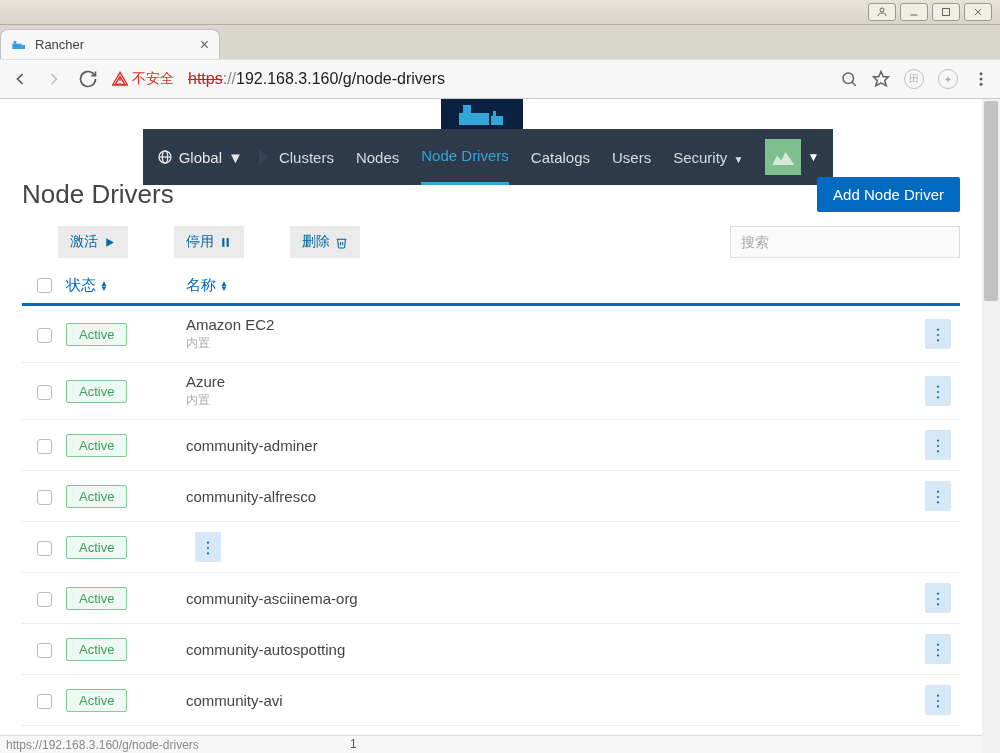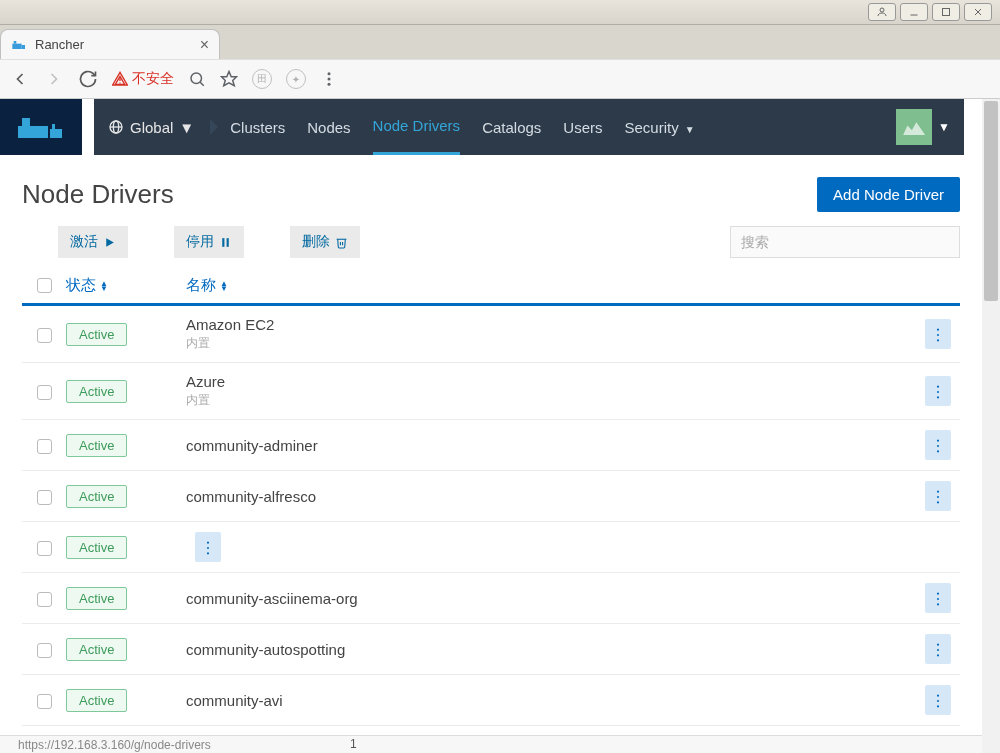--- a/index.html
+++ b/index.html
@@ -30,25 +30,25 @@
 .circle-ico { width:20px; height:20px; border-radius:50%; border:1px solid #c0c0c0; display:flex; align-items:center; justify-content:center; color:#b0b0b0; font-size:10px; cursor:pointer;}
 
 
 .viewport { position:absolute; top:99px; left:0; right:0; bottom:0; background:#fff; overflow:hidden; }
 .viewport-inner { position:absolute; left:0; top:0; right:18px; bottom:18px; overflow:hidden; padding:0; }
 
 
 .vscroll { position:absolute; right:0; top:0; bottom:18px; width:18px; background:#f1f1f1; }
 .vscroll-thumb { position:absolute; left:2px; right:2px; top:2px; height:200px; background:#c2c2c2; border-radius:2px; }
 .hscroll-corner { position:absolute; right:0; bottom:0; width:18px; height:18px; background:#f1f1f1; }
-.status-bar { position:absolute; left:0; bottom:0; right:18px; height:18px; background:#f7f7f7; color:#888; font-size:12px; padding-left:18px; display:flex; align-items:center; border-top:1px solid #ddd;}
+.status-bar { position:absolute; left:0; bottom:0; right:18px; height:18px; background:#f7f7f7; color:#888; font-size:12px; padding-left:6px; display:flex; align-items:center; border-top:1px solid #ddd;}
 .status-num { position:absolute; left:350px; bottom:0; font-size:12px; color:#555; line-height:18px;}
 
 
-.rancher-hdr { height:56px; background:#fff; display:flex; align-items:center; padding:0 18px 0 0; }
+.rancher-hdr { height:56px; background:#fff; display:flex; align-items:center; padding:0 18px 0 0;flex-direction:column; }
 .logo-box { width:82px; height:56px; background:#0a2240; display:flex; align-items:center; justify-content:center; color:#34a5d9;}
 .nav { flex:1; height:56px; background:#2c3a4a; display:flex; align-items:center; padding:0 14px; gap:22px; margin-left:12px;}
 .nav-scope { display:flex; align-items:center; gap:6px; color:#e6e6e6; font-size:15px; cursor:pointer; padding-right:14px; position:relative;}
 .nav-scope::after { content:""; position:absolute; right:-10px; top:50%; transform:translateY(-50%); border-left:8px solid #2c3a4a; border-top:8px solid transparent; border-bottom:8px solid transparent; filter:brightness(1.2);}
 .nav-link { color:#d5dce3; font-size:15px; cursor:pointer; padding:18px 0; }
 .nav-link.active { color:#34a5d9; border-bottom:3px solid #34a5d9; }
 .nav-link .chev { font-size:10px; margin-left:2px;}
 .user-chip { margin-left:auto; display:flex; align-items:center; gap:6px; cursor:pointer;}
 .avatar { width:36px; height:36px; background:#7fbf8f; display:flex; align-items:center; justify-content:center;}
 .avatar-inner { width:22px; height:16px; background:#d5e9da; clip-path: polygon(0 100%, 20% 40%, 40% 70%, 60% 20%, 80% 60%, 100% 100%);}
@@ -147,20 +147,25 @@
         <polyline points="21 3 21 8 16 8"></polyline>
       </svg>
     </div>
   <div class="warn-badge">
     <svg viewBox="0 0 24 24" fill="currentColor">
         <path d="M12 2 1 21h22L12 2zm0 6 7 12H5l7-12z" fill="none" stroke="currentColor" stroke-width="2"></path>
         <line x1="12" y1="10" x2="12" y2="15" stroke="currentColor" stroke-width="2"></line>
         <circle cx="12" cy="18" r="1"></circle>
       </svg>
     <span>不安全</span>
+  </div>
+  <div class="url-text">
+    <span class="url-crossed">https</span>
+      <span class="url-gray">://</span>
+      <span>192.168.3.160/g/node-drivers</span>
   </div>
   <div class="addr-right">
     <svg class="addr-ico" viewBox="0 0 24 24" fill="none" stroke="currentColor" stroke-width="2">
         <circle cx="11" cy="11" r="7"></circle>
         <line x1="21" y1="21" x2="16" y2="16"></line>
       </svg>
     <svg class="addr-ico" viewBox="0 0 24 24" fill="none" stroke="currentColor" stroke-width="2">
         <polygon points="12 2 15 9 22 9 17 14 19 21 12 17 5 21 7 14 2 9 9 9"></polygon>
       </svg>
     <div class="circle-ico">田</div>

